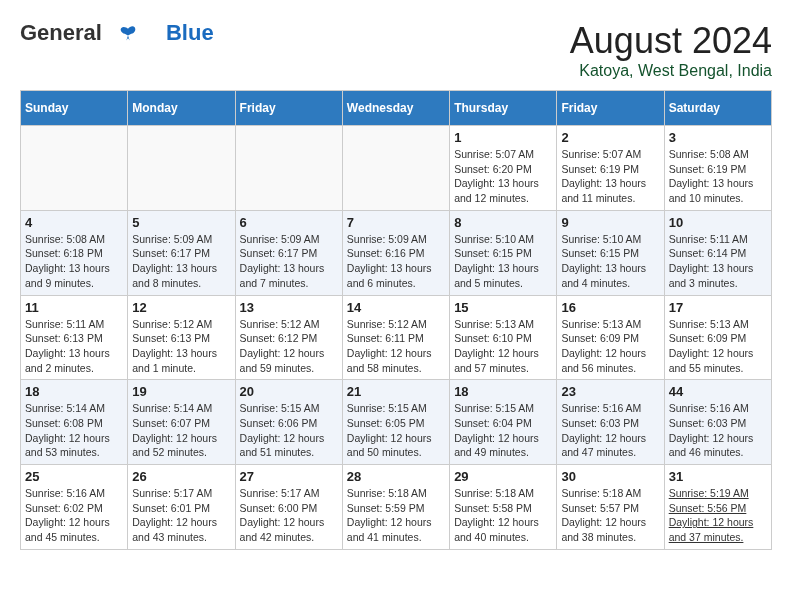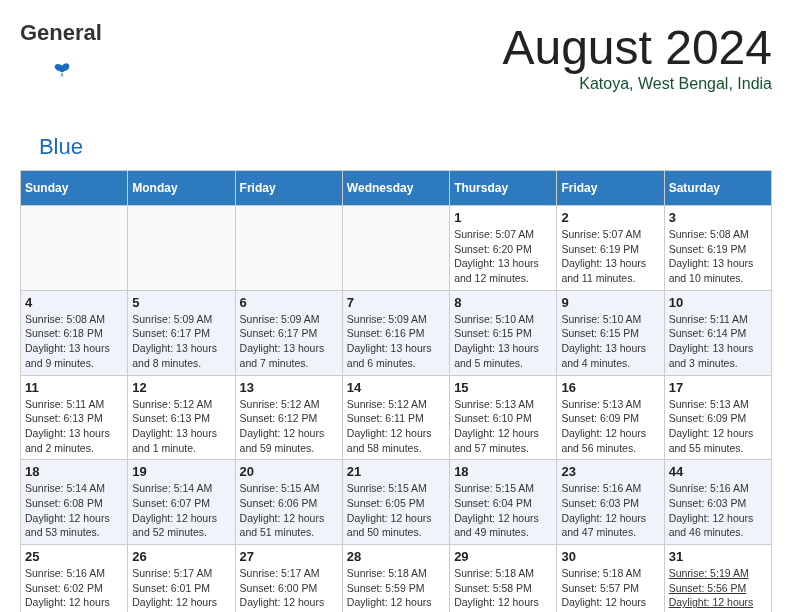--- a/index.html
+++ b/index.html
@@ -21,33 +21,32 @@
       flex-direction: column;
       align-items: flex-start;
     }
     .logo-text {
       font-size: 22px;
       font-weight: bold;
       color: #333;
       display: flex;
       align-items: center;
       gap: 14px;
-      flex-direction: column;
     }
     .logo-bird {
       width: 20px;
       height: 20px;
       display: inline-block;
       margin-left: 2px;
     }
     .title-block {
       text-align: right;
     }
     .month-title {
-      font-size: 48px;
+      font-size: 36px;
       font-weight: normal;
       color: #222;
     }
     .location {
       font-size: 16px;
       color: #14532d;
     }
     .calendar {
       width: 100%;
       border-collapse: collapse;
@@ -101,21 +100,21 @@
 
 <div class="header">
   <div class="logo">
     <div class="logo-text">
       <span>General</span>
       <svg class="logo-bird" viewBox="0 0 24 18" xmlns="http://www.w3.org/2000/svg">
         <path d="M20 2 C18 0, 14 1, 12 4 C10 2, 6 1, 4 3 C2 5, 4 9, 8 10 L12 12 L16 10 C20 9, 22 5, 20 2Z" fill="#1a6bbf"></path>
         <path d="M12 12 L10 18 L12 15 L14 18 Z" fill="#1a6bbf"></path>
       </svg>
       <br>
-      <span style="color:#1a6bbf; font-weight:normal; font-size:22px;text-align:center;">Blue</span>
+      <span style="color:#1a6bbf; font-weight:bold; font-size:22px;text-align:center;">Blue</span>
     </div>
   </div>
   <div class="title-block">
     <div class="month-title">August 2024</div>
     <div class="location">Katoya, West Bengal, India</div>
   </div>
 </div>
 
 <table class="calendar">
   <thead>

